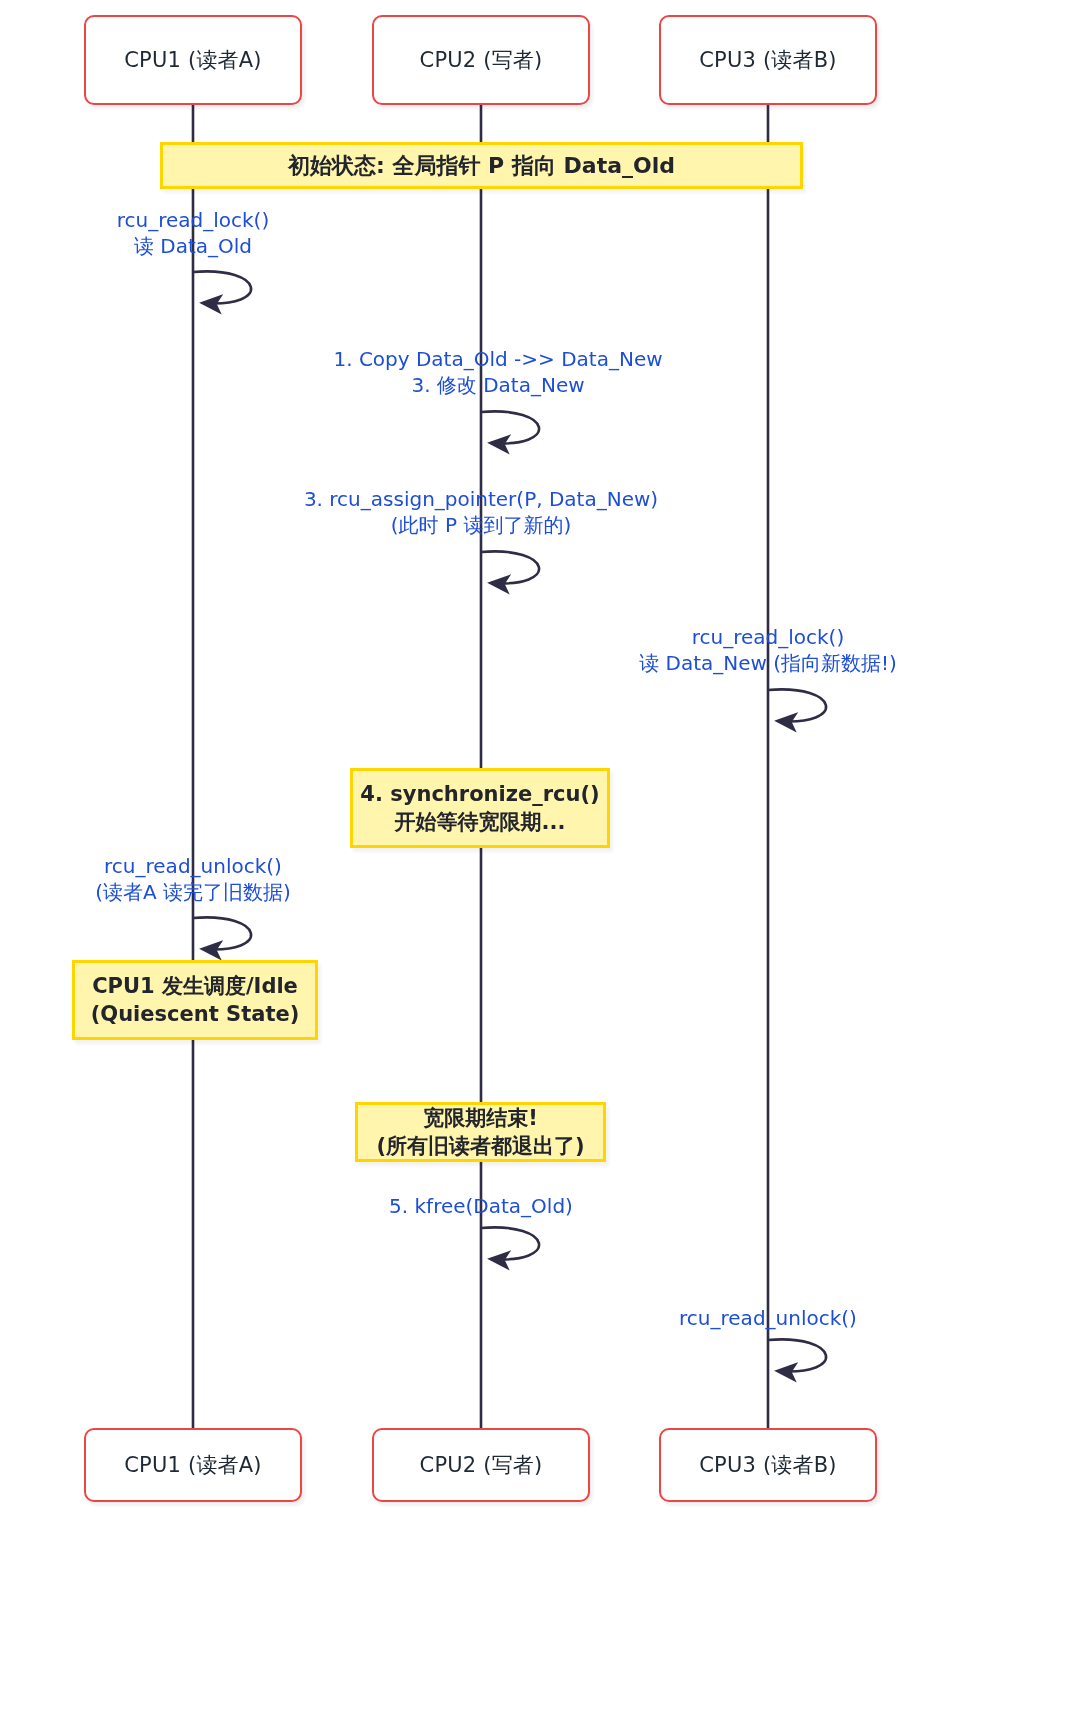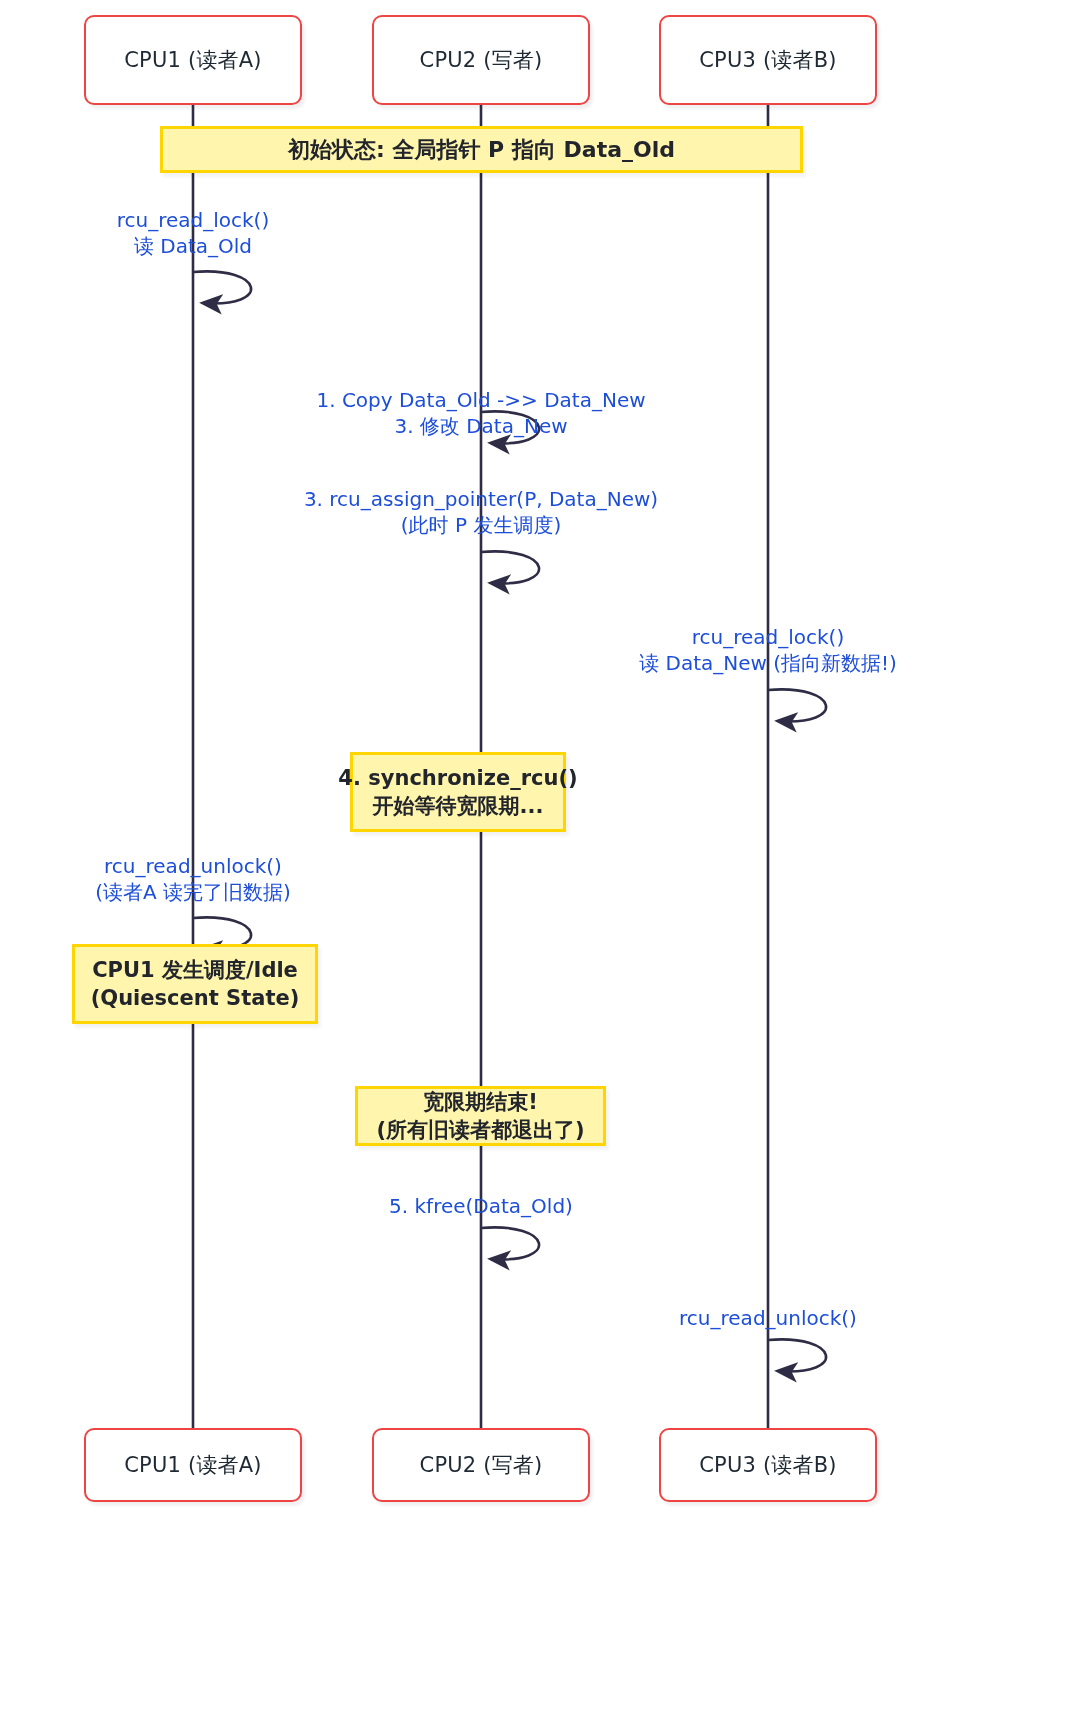--- a/index.html
+++ b/index.html
@@ -48,20 +48,21 @@
   .note-box {
     position: absolute;
     box-sizing: border-box;
     background: #fff5ad;
     border: 3px solid #ffd500;
     display: flex;
     flex-direction: column;
     align-items: center;
     justify-content: center;
     box-shadow: 3px 4px 3px rgba(0,0,0,0.05);
+    margin-top: 16px;
   }
   .note-line {
     font-size: 21px;
     font-weight: bold;
     color: #22252b;
     white-space: nowrap;
     line-height: 1.35;
     text-align: center;
   }
   .note-banner .note-line {
@@ -119,49 +120,49 @@
 
   <div class="note-box note-banner" style="left:160px; top:126px; width:643px; height:47px;">
     <div class="note-line">初始状态: 全局指针 P 指向 Data_Old</div>
   </div>
 
   <div class="msg-label" style="left:193px; top:208px; width:360px;">
     <div>rcu_read_lock()</div>
     <div>读 Data_Old</div>
   </div>
 
-  <div class="msg-label" style="left:481px; top:347px; width:520px;margin-top:41px;">
+  <div class="msg-label" style="left:498px; top:347px; width:520px;">
     <div>1. Copy Data_Old -&gt;&gt; Data_New</div>
     <div>3. 修改 Data_New</div>
   </div>
 
   <div class="msg-label" style="left:481px; top:487px; width:540px;">
     <div>3. rcu_assign_pointer(P, Data_New)</div>
-    <div>(此时 P 发生调度)</div>
+    <div>(此时 P 读到了新的)</div>
   </div>
 
   <div class="msg-label" style="left:768px; top:625px; width:600px;">
     <div>rcu_read_lock()</div>
     <div>读 Data_New (指向新数据!)</div>
   </div>
 
   <div class="msg-label" style="left:193px; top:854px; width:460px;">
     <div>rcu_read_unlock()</div>
     <div>(读者A 读完了旧数据)</div>
   </div>
 
   <div class="msg-label" style="left:481px; top:1194px; width:420px;">
     <div>5. kfree(Data_Old)</div>
   </div>
 
   <div class="msg-label" style="left:768px; top:1306px; width:420px;">
     <div>rcu_read_unlock()</div>
   </div>
 
-  <div class="note-box" style="left:350px; top:752px; width:216px; height:80px;">
+  <div class="note-box" style="left:350px; top:752px; width:260px; height:80px;">
     <div class="note-line">4. synchronize_rcu()</div>
     <div class="note-line">开始等待宽限期...</div>
   </div>
 
   <div class="note-box" style="left:72px; top:944px; width:246px; height:80px;">
     <div class="note-line">CPU1 发生调度/Idle</div>
     <div class="note-line">(Quiescent State)</div>
   </div>
 
   <div class="note-box" style="left:355px; top:1086px; width:251px; height:60px;">

